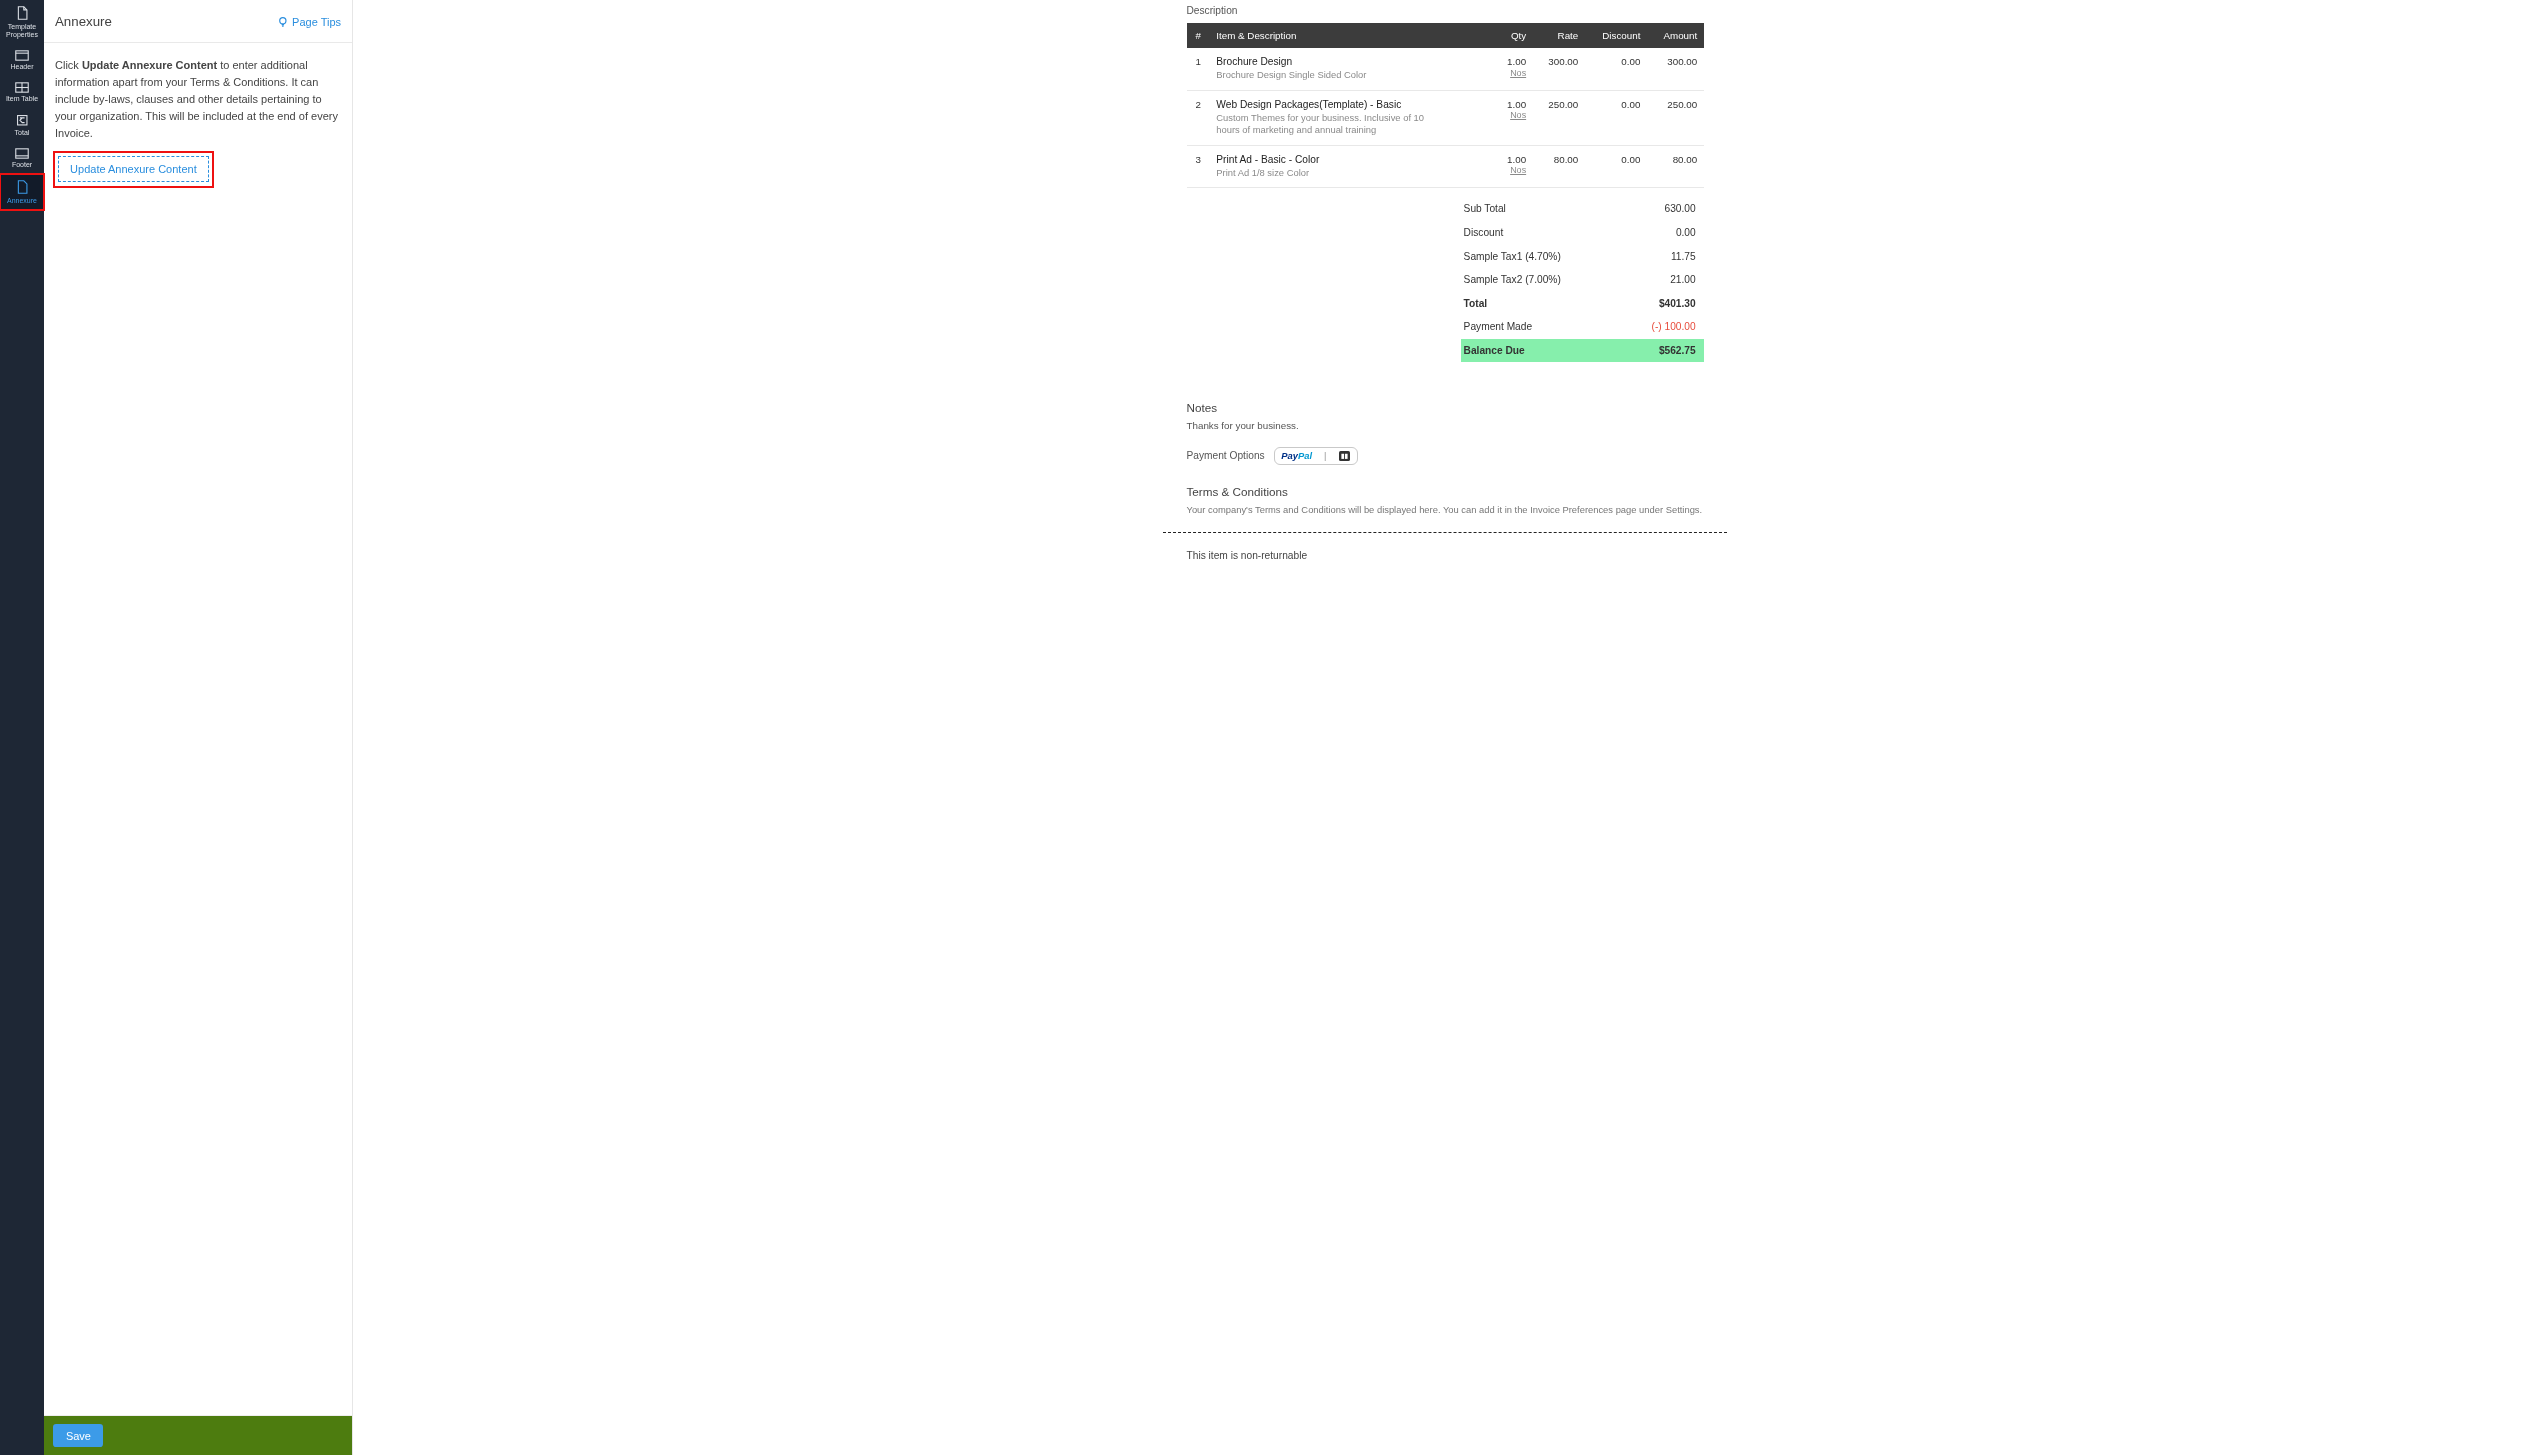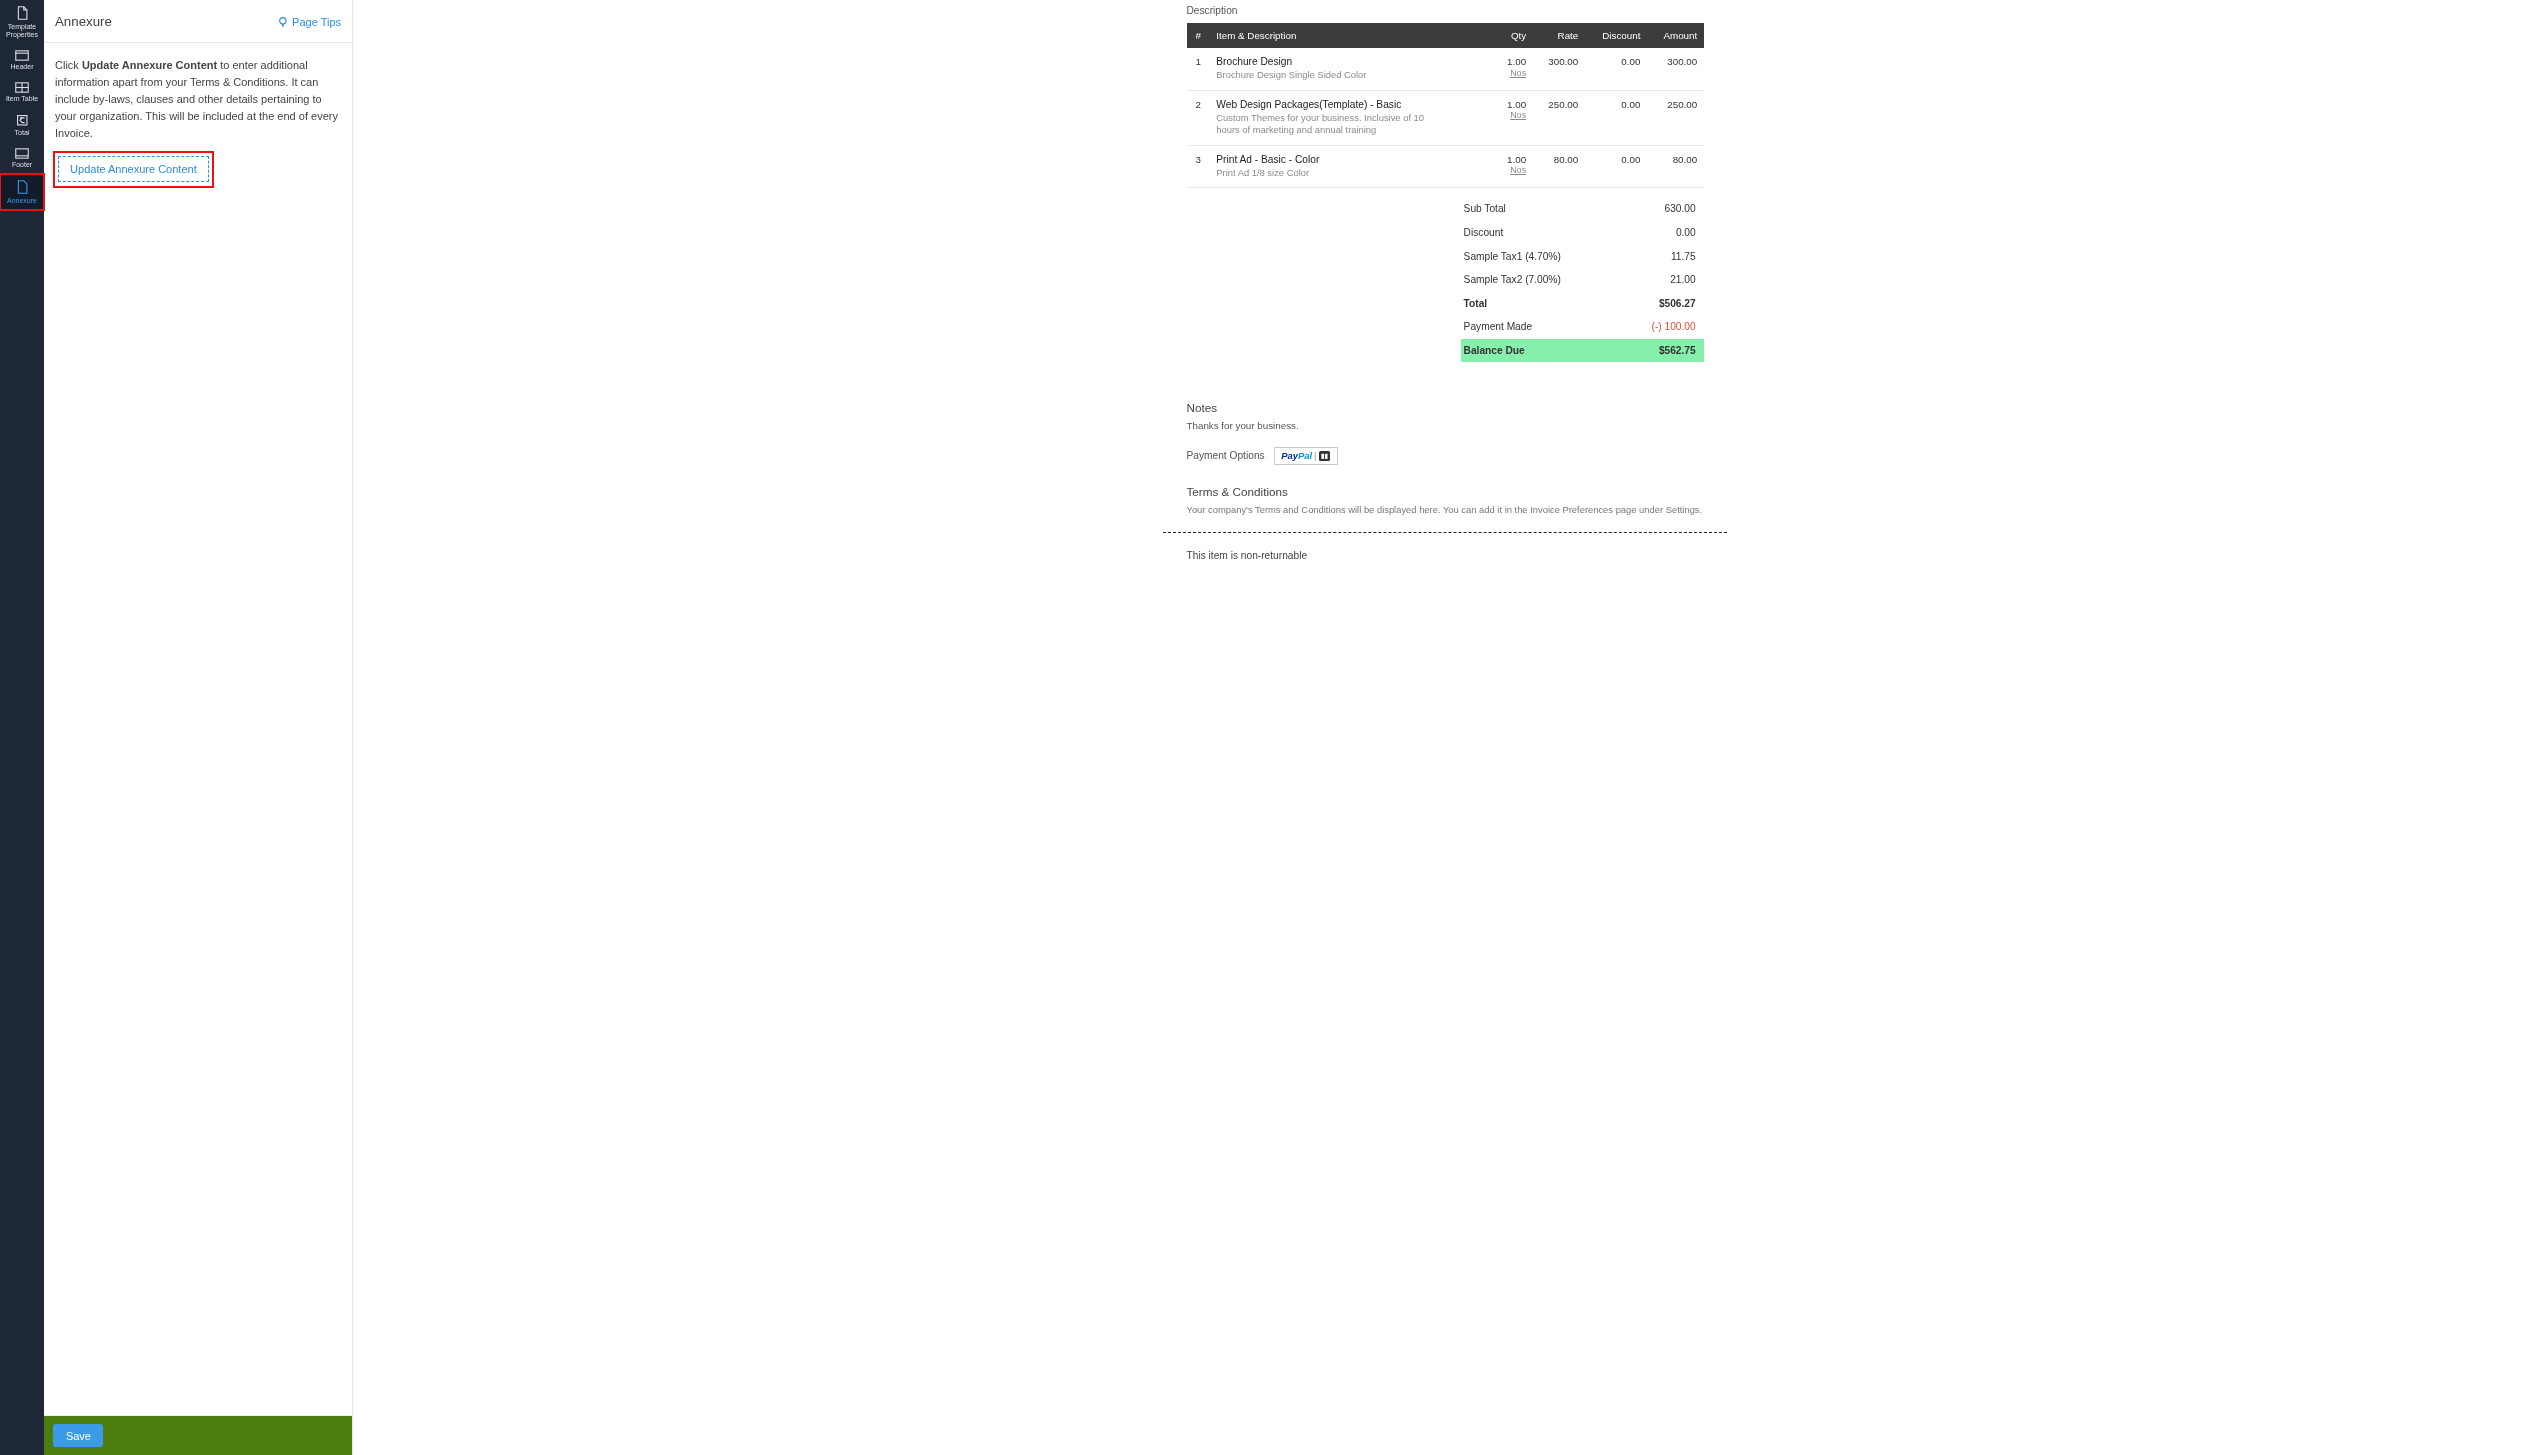--- a/index.html
+++ b/index.html
@@ -109,22 +109,22 @@
   .tot-row { display:flex; justify-content:space-between; padding:6.3px 7.8px 6.3px 3.1px; }
   .tot-row.bold { font-weight:600; }
   .tot-row.due { background:#86efac; font-weight:600; }
 
   .notes-block { margin-top:39px; }
   .notes-title { font-size:11.7px; color:#444; margin-bottom:6.3px;}
   .notes-text { font-size:9.8px; color:#555; }
 
   .payopt { margin-top:15.7px; display:flex; align-items:center; gap:9.4px; font-size:10.2px; color:#555;}
   .paypal-badge {
-    border:0.8px solid #c9c9c9; border-radius:0; padding:2.3px 6.3px;
-    display:inline-flex; align-items:center; gap:2px; font-size:9.4px; font-weight:600;
+    border:0.8px solid #c9c9c9; border-radius:6px; padding:2.3px 6.3px;
+    display:inline-flex; align-items:center; gap:12px; font-size:9.4px; font-weight:600;
   }
   .pp-pay{ color:#003087; font-style:italic;}
   .pp-pal{ color:#0097d1; font-style:italic;}
   .cc-chip{ background:#333; color:#fff; font-size:6.3px; padding:1.6px 2.3px; border-radius:1.6px;}
 
   .terms-block { margin-top:20.4px; }
   .terms-title { font-size:11.7px; color:#444; margin-bottom:6.3px;}
   .terms-text { font-size:9.4px; color:#777; }
 
   .tear { border:none; border-top:1.6px dashed #222; margin:17px -23.5px; }
@@ -267,21 +267,21 @@
       <div class="tot-row">
           <span>Sample Tax1 (4.70%)</span>
           <span>11.75</span>
         </div>
       <div class="tot-row">
           <span>Sample Tax2 (7.00%)</span>
           <span>21.00</span>
         </div>
       <div class="tot-row bold">
           <span>Total</span>
-          <span>$506.27</span>
+          <span>$401.30</span>
         </div>
       <div class="tot-row">
           <span>Payment Made</span>
           <span style="color:#e74c3c">(-) 100.00</span>
         </div>
       <div class="tot-row due">
           <span>Balance Due</span>
           <span>$562.75</span>
         </div>
     </div>

